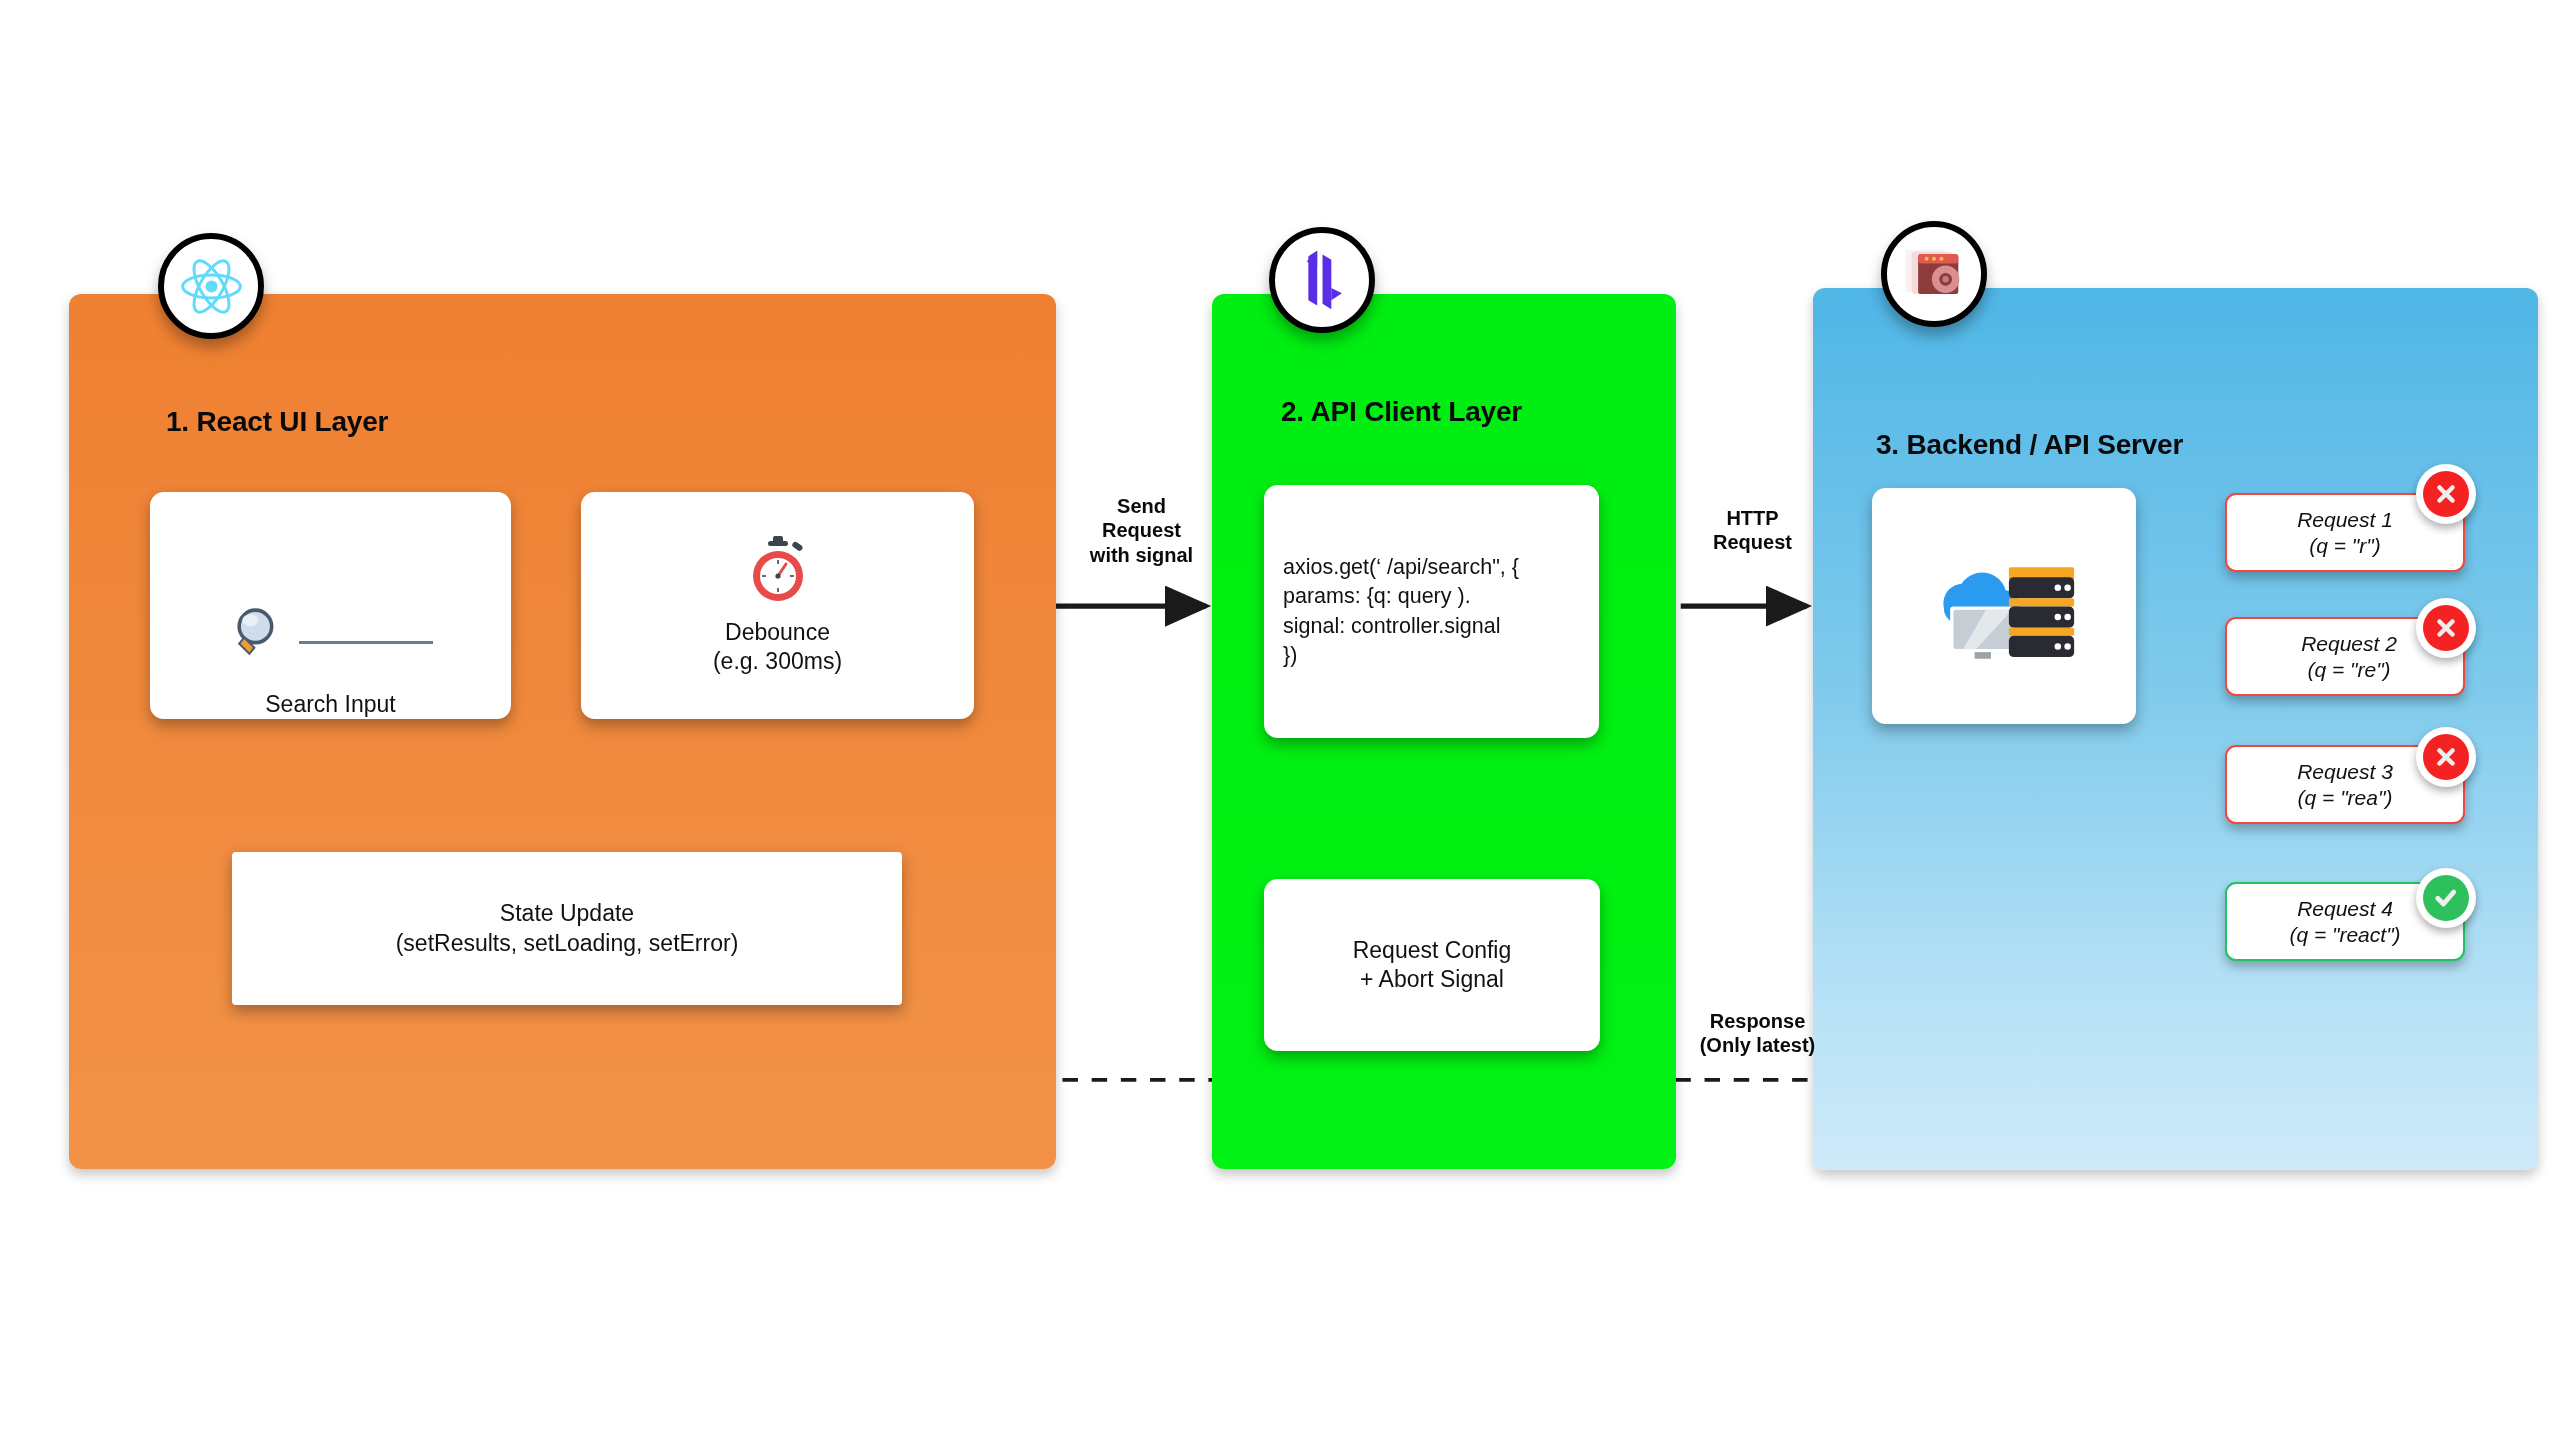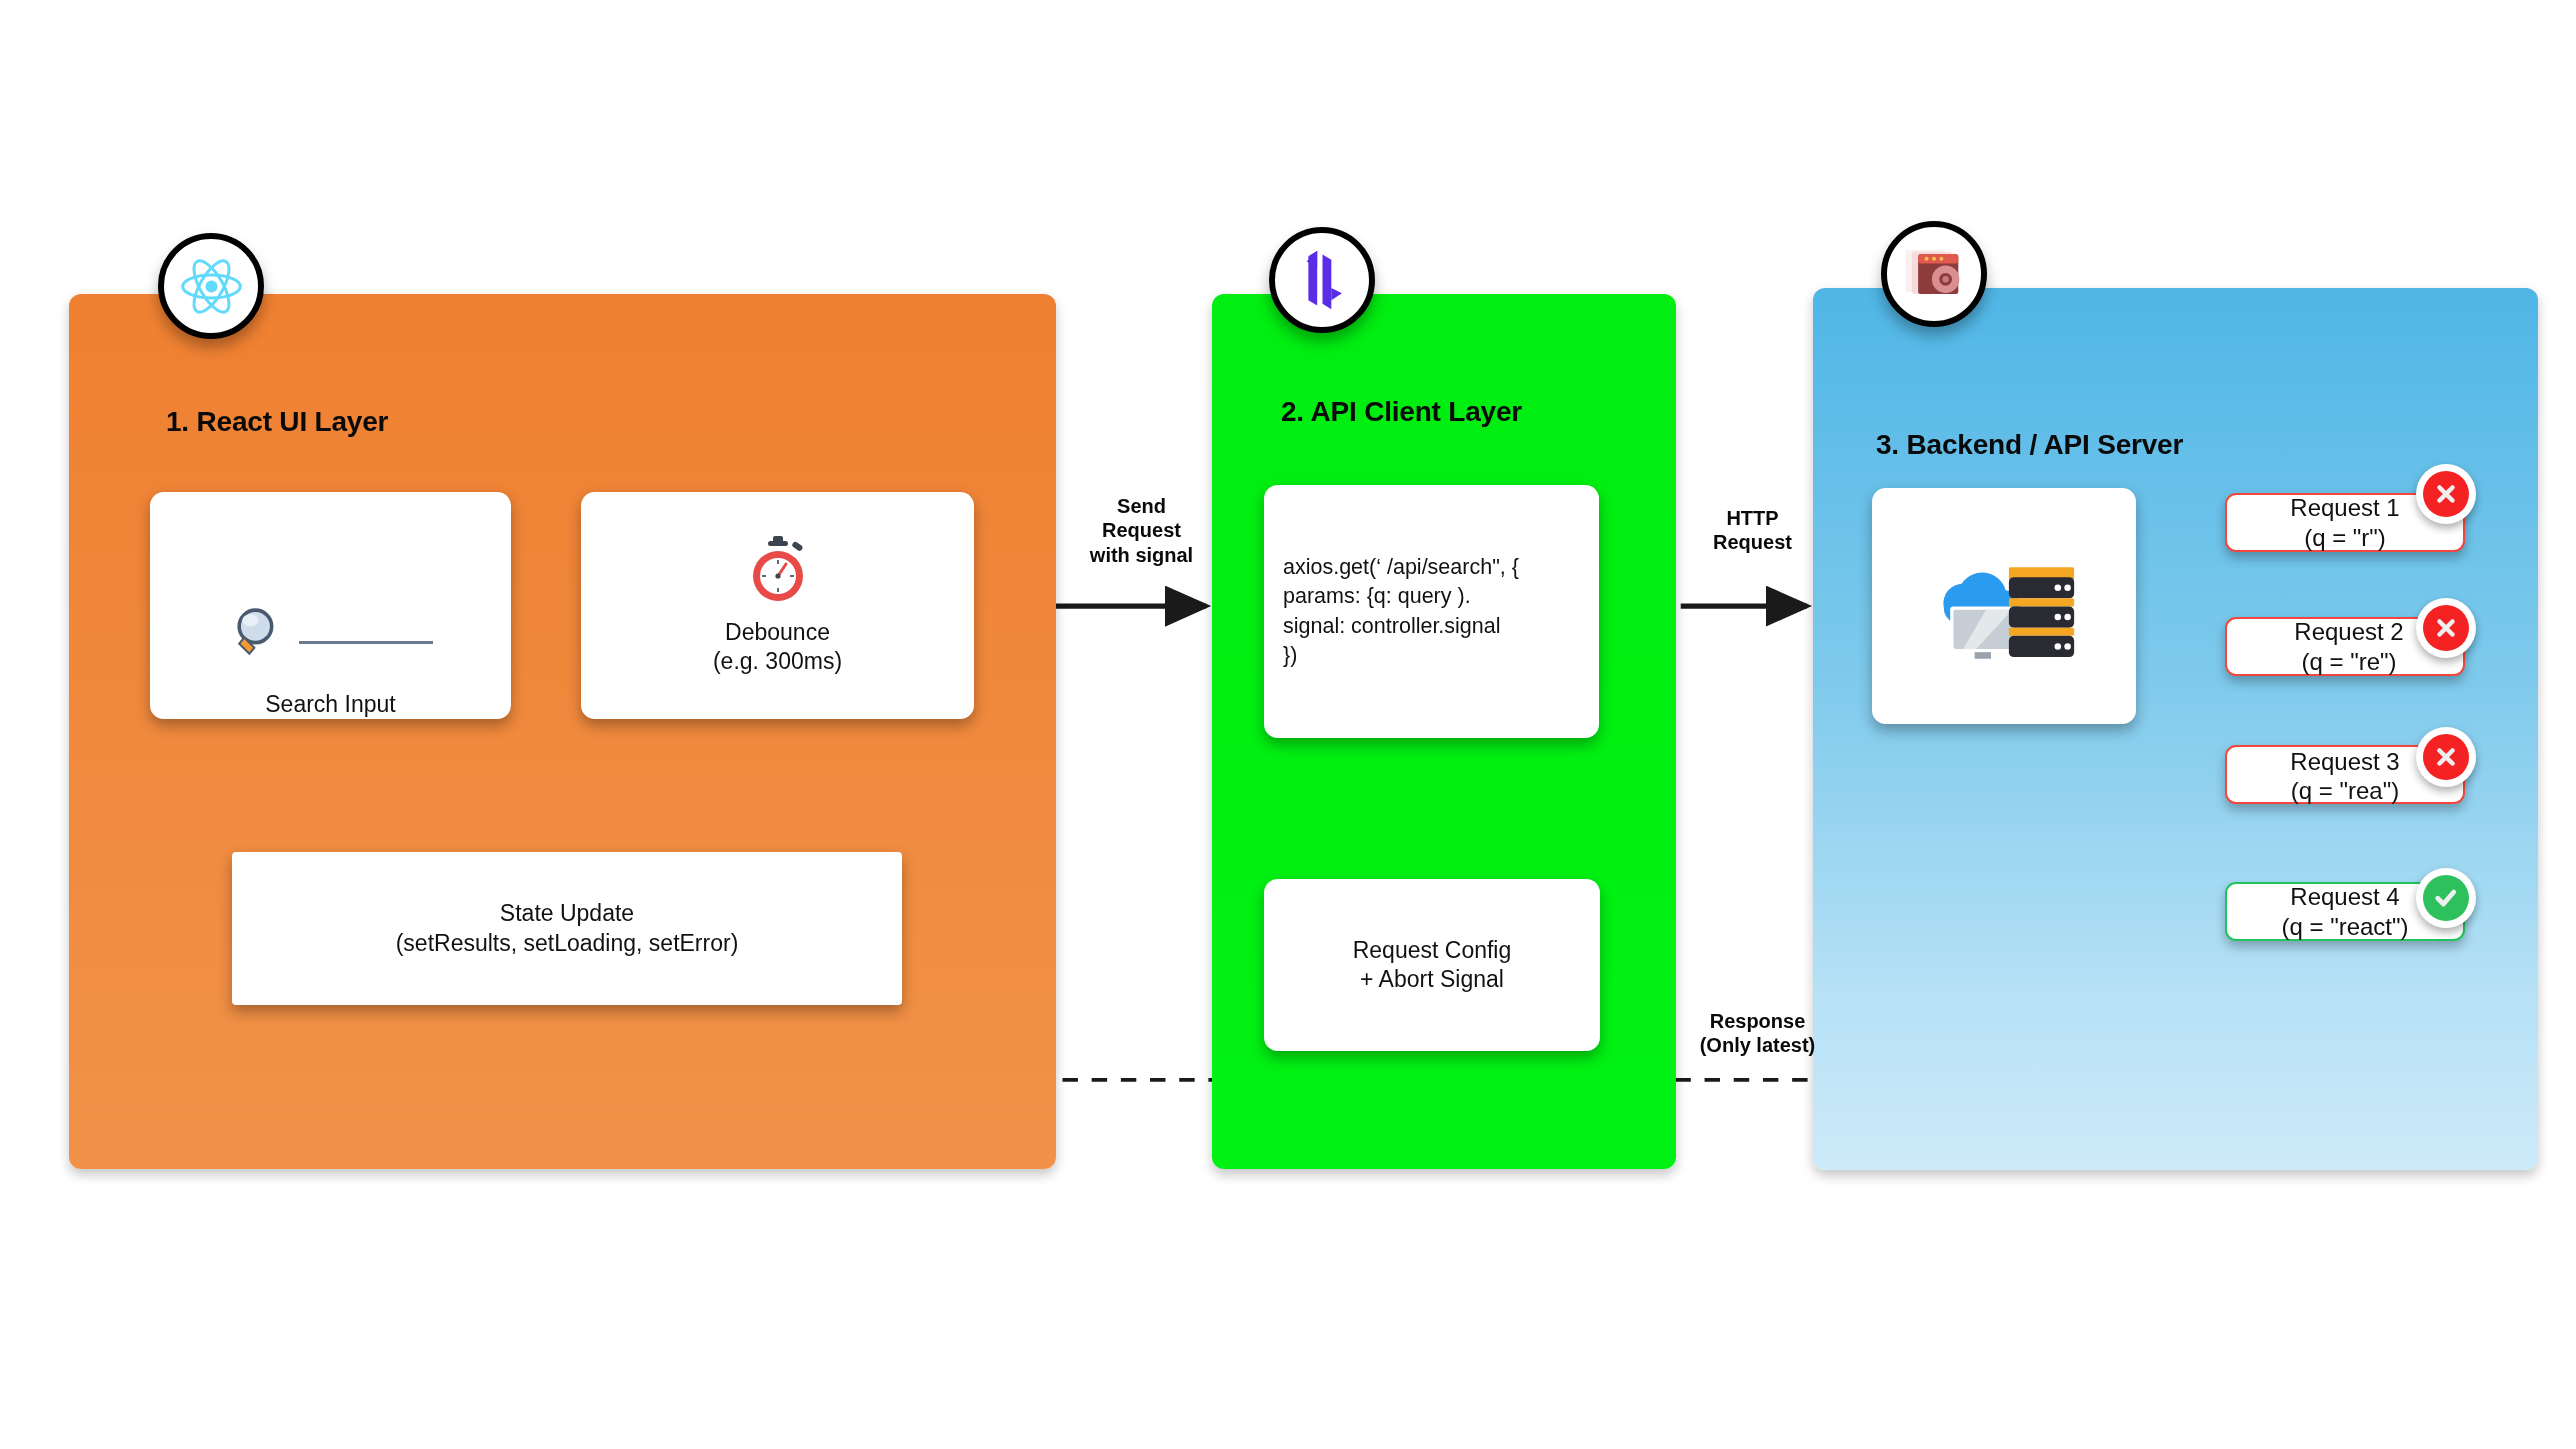--- a/index.html
+++ b/index.html
@@ -101,33 +101,34 @@
     font-weight: 500;
     line-height: 1.36;
     text-align: left;
     white-space: pre-line;
     color: #111;
   }
 
   
   .req-card {
     position: absolute;
-    width: 240px; height: 59px;
+    width: 240px; height: 79px;
     background: #ffffff;
     border-radius: 11px;
     border: 2.6px solid #F3463E;
     box-sizing: border-box;
     display: flex; flex-direction: column;
     align-items: center; justify-content: center;
     box-shadow: 0 6px 11px rgba(0,0,0,0.28);
-    font-size: 24px;
+    font-size: 21px;
     line-height: 1.22;
     color: #111;
     white-space: pre-line;
     text-align: center;
+    font-style: italic;
   }
   .req-card.ok { border-color: #1FC45E; }
 
   .status-badge {
     position: absolute;
     width: 60px; height: 60px;
     border-radius: 50%;
     background: #ffffff;
     display: flex; align-items: center; justify-content: center;
     box-shadow: 0 4.3px 8.6px rgba(0,0,0,0.32);
@@ -331,21 +332,21 @@
     <span>(q = "re")</span>
   </div>
   <div class="status-badge" style="left:2416px; top:598px;">
     <div class="status-inner err">
       <svg width="26" height="26" viewBox="0 0 24 24">
         <path d="M6 6 L18 18 M18 6 L6 18" stroke="#EFEFEF" stroke-width="4.2" stroke-linecap="round"></path>
       </svg>
     </div>
   </div>
 
-  <div class="req-card" style="left:2225px; top:745px;justify-content:space-between;">
+  <div class="req-card" style="left:2225px; top:745px;">
     <span>Request 3</span>
     <span>(q = "rea")</span>
   </div>
   <div class="status-badge" style="left:2416px; top:727px;">
     <div class="status-inner err">
       <svg width="26" height="26" viewBox="0 0 24 24">
         <path d="M6 6 L18 18 M18 6 L6 18" stroke="#EFEFEF" stroke-width="4.2" stroke-linecap="round"></path>
       </svg>
     </div>
   </div>

